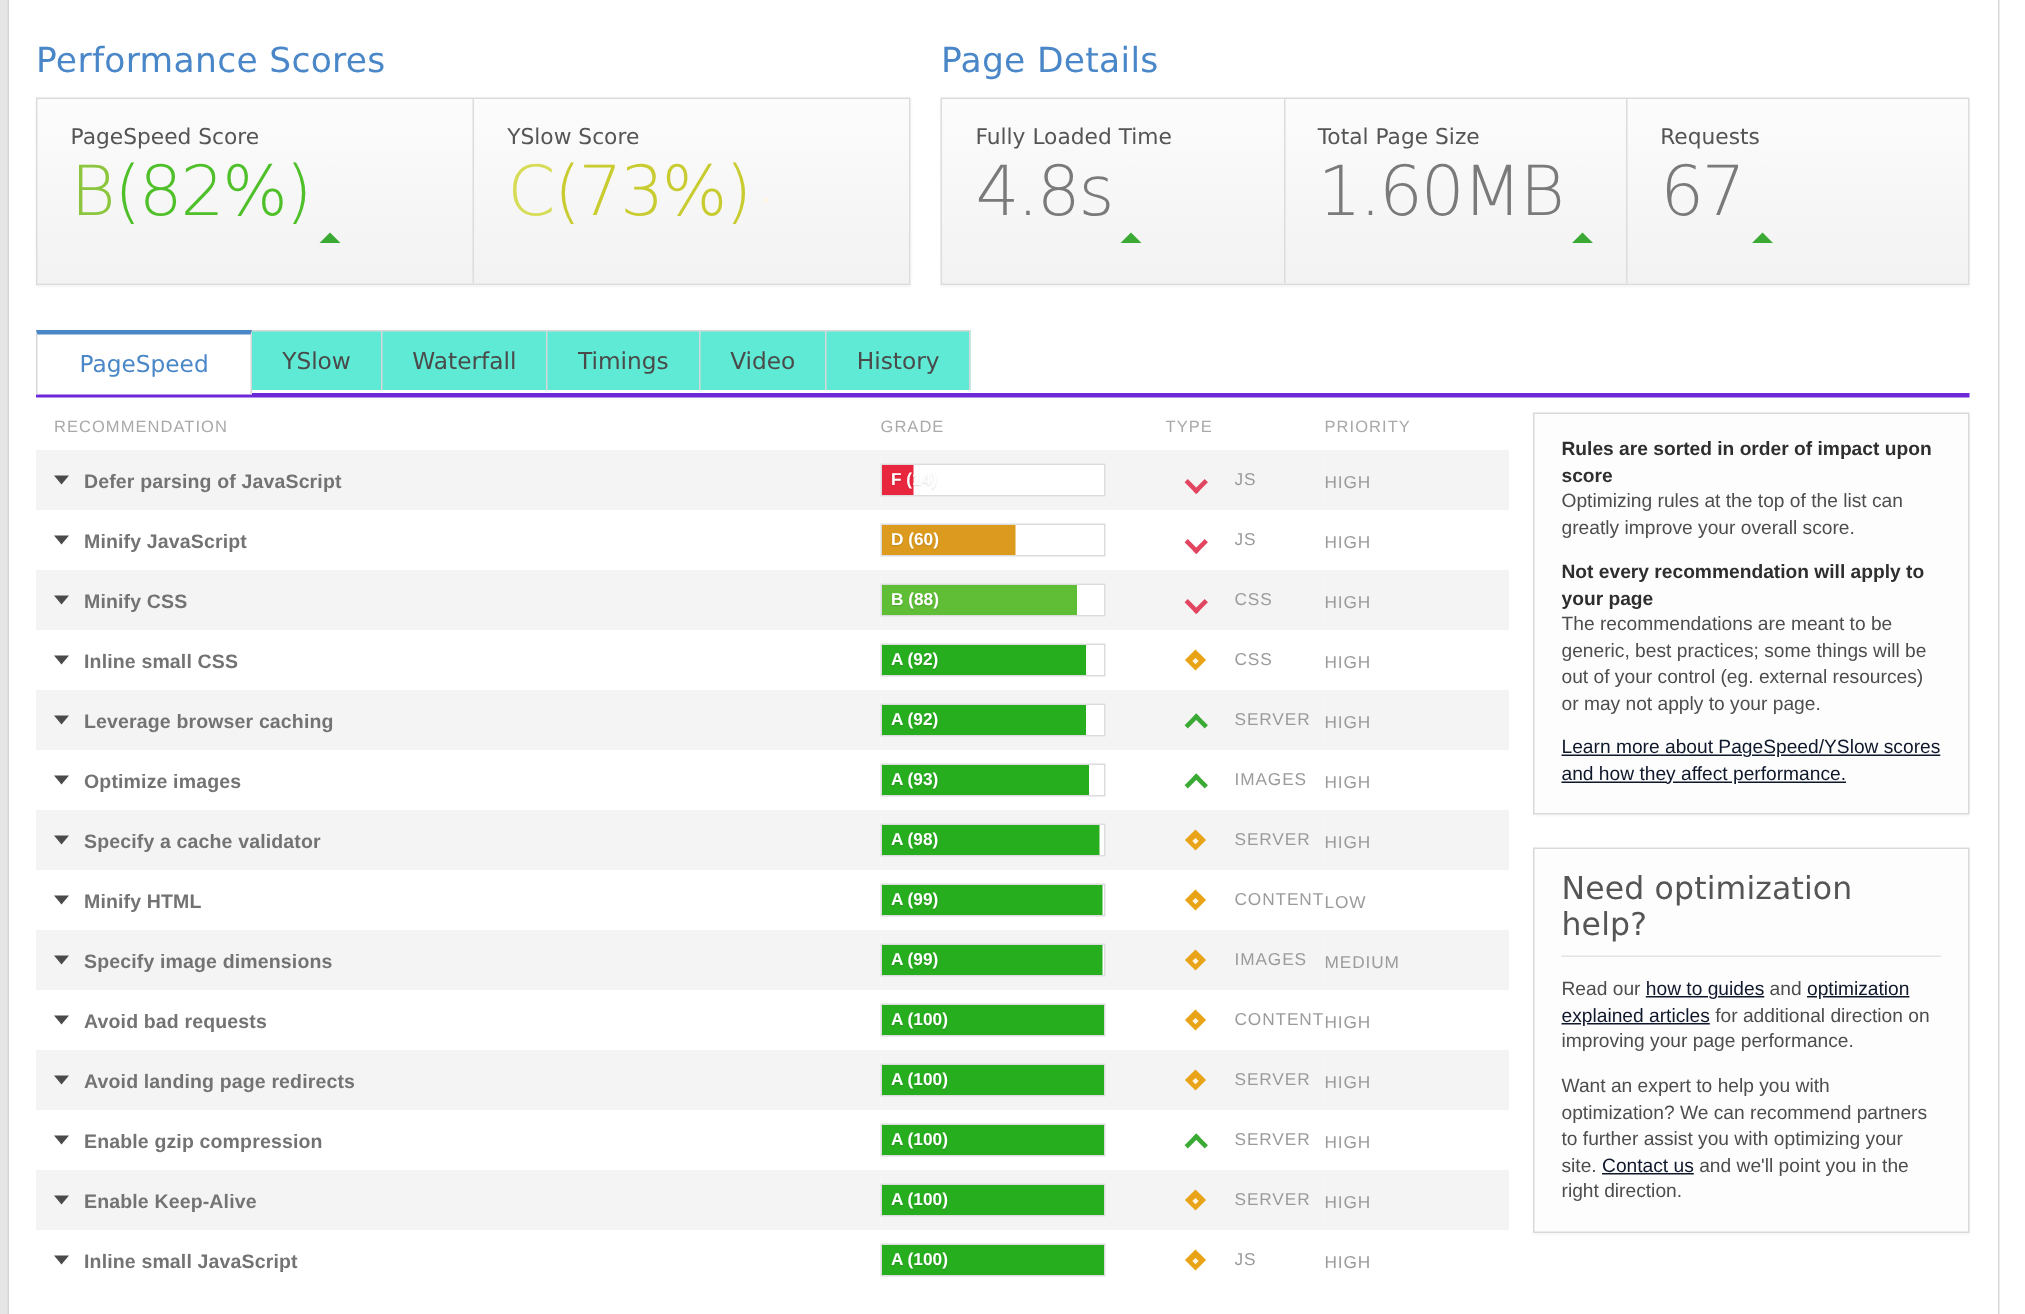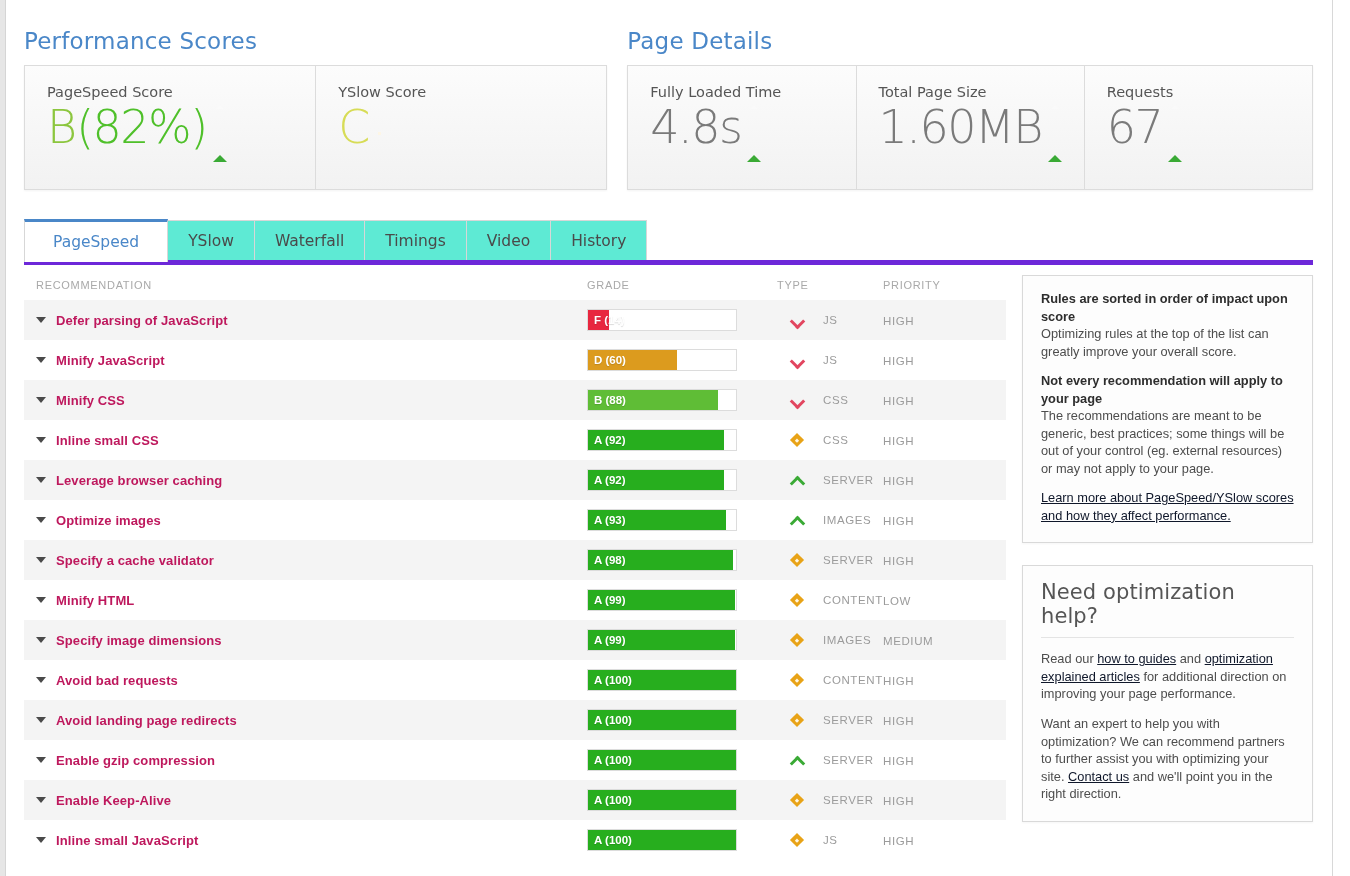--- a/index.html
+++ b/index.html
@@ -130,23 +130,23 @@
     content: "";
     position: absolute;
     left: 3px; top: 3px;
     width: 3px; height: 3px;
     background: #fdf6e6;
   }
 
   
   .tabs-wrap {
     margin: 30px 18px 0 17px;
-    border-bottom: 5px solid #6d28d9;
+    border-bottom: 3px solid #6d28d9;
     display: flex;
-    align-items: center;
+    align-items: flex-start;
     height: 45px;
   }
   .tab {
     padding: 0 20px;
     height: 40px;
     line-height: 40px;
     font-size: 15.5px;
     font-family: "DejaVu Sans", sans-serif;
     color: #4a4a4a;
     background: #5eead4;
@@ -210,21 +210,21 @@
   .caret {
     width: 0; height: 0;
     border-left: 5px solid transparent;
     border-right: 5px solid transparent;
     border-top: 6px solid #4a4a4a;
     margin-right: 10px;
     flex: 0 0 auto;
     cursor: pointer;
   }
   .rec-name {
-    color: #be185d;
+    color: #737373;
     font-weight: bold;
     font-size: 13px;
     cursor: pointer;
     letter-spacing: .1px;
   }
 
   .bar-track {
     width: 150px;
     height: 22px;
     background: #ffffff;
@@ -342,20 +342,21 @@
             <span class="trend">
               <span class="tri-up"></span>
             </span>
           </div>
         </div>
 
         <div class="card">
           <div class="card-label">YSlow Score</div>
           <div class="card-value">
             <span class="grade-letter" style="color: rgb(215, 220, 86);">C</span>
+            <span class="grade-pct" style="color: rgb(201, 204, 49);">(73%)</span>
             <span class="trend">
               <span class="diamond"></span>
             </span>
           </div>
         </div>
 
       </div>
     </div>
 
     <div class="summary-block details">

